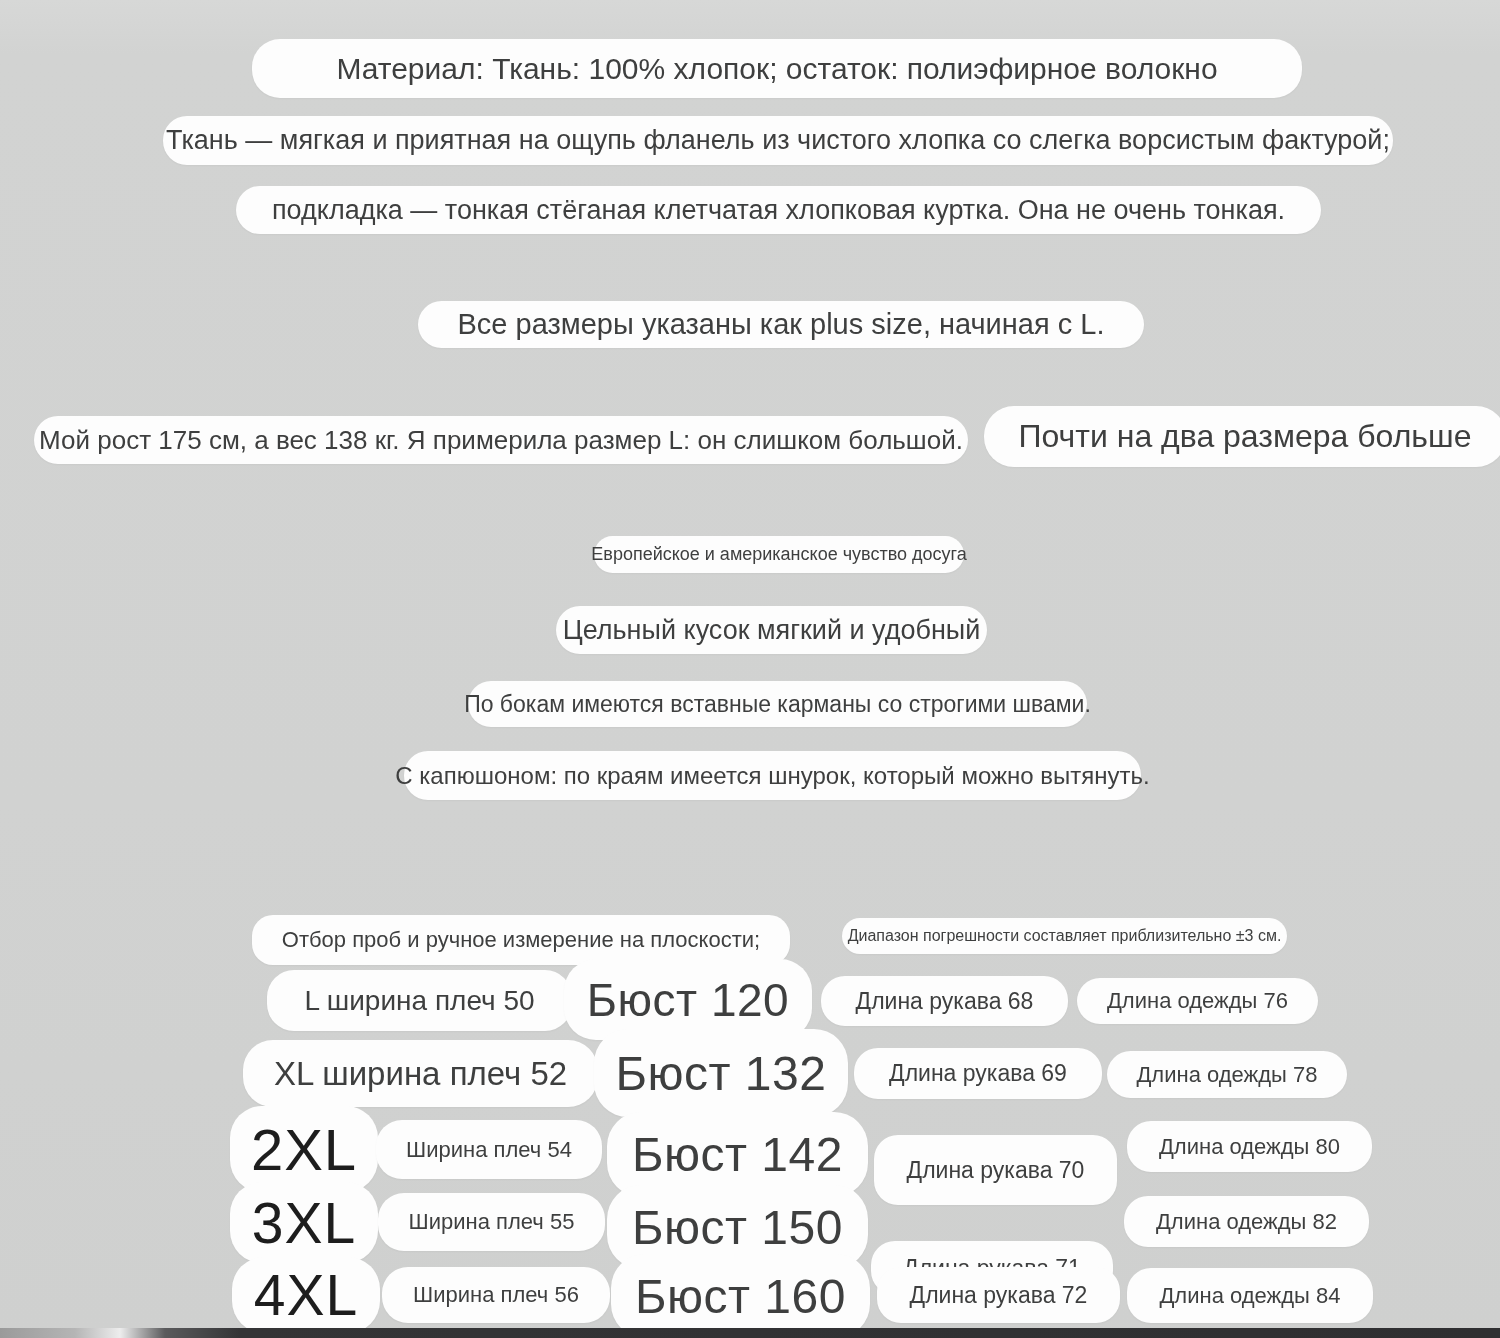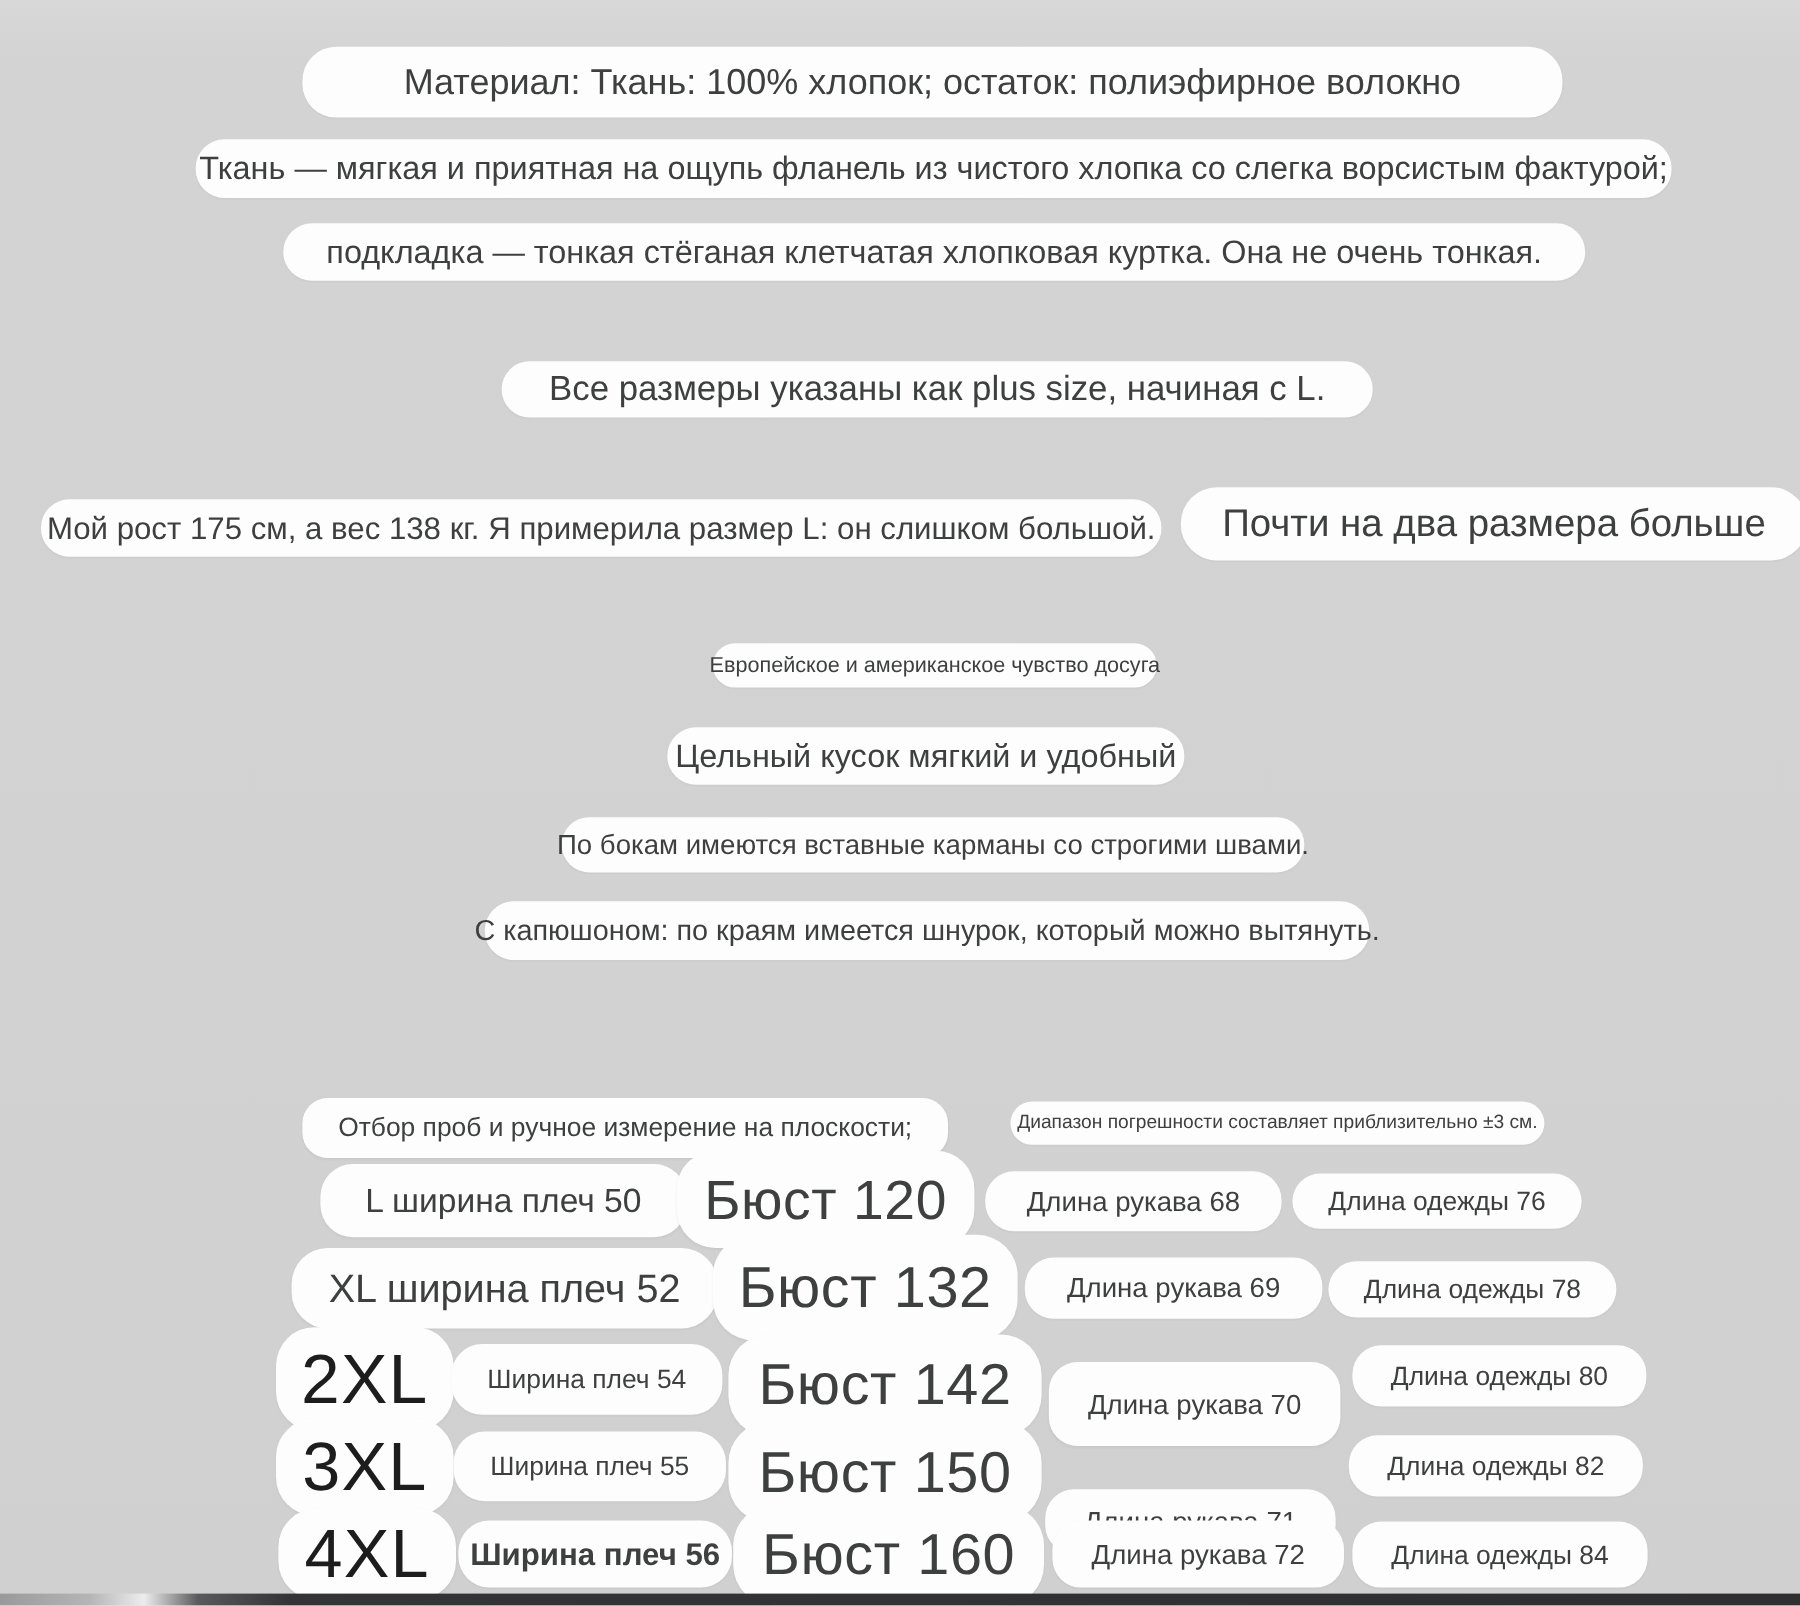--- a/index.html
+++ b/index.html
@@ -51,21 +51,21 @@
   #c-2xl-sleeve{left:874px;top:1120px;width:243px;height:70px;font-size:23px;margin-top:15px;}
   #c-2xl-length{left:1127px;top:1121px;width:245px;height:51px;font-size:22px;}
 
   #c-3xl-size{left:230px;top:1182px;width:148px;height:81px;font-size:57px;border-radius:32px;}
   #c-3xl-shoulder{left:378px;top:1193px;width:227px;height:58px;font-size:22px;border-radius:26px;}
   #c-3xl-bust{left:607px;top:1185px;width:261px;height:84px;font-size:48px;border-radius:34px;text-align:center;}
   #c-3xl-sleeve{left:871px;top:1194px;width:242px;height:54px;font-size:23px;margin-top:47px;}
   #c-3xl-length{left:1124px;top:1196px;width:245px;height:51px;font-size:22px;}
 
   #c-4xl-size{left:232px;top:1257px;width:148px;height:76px;font-size:57px;border-radius:32px;}
-  #c-4xl-shoulder{left:382px;top:1267px;width:228px;height:56px;font-size:26px;border-radius:26px;font-weight:bold;}
+  #c-4xl-shoulder{left:382px;top:1267px;width:228px;height:56px;font-size:22px;border-radius:26px;}
   #c-4xl-bust{left:611px;top:1254px;width:259px;height:84px;font-size:48px;border-radius:34px;}
   #c-4xl-sleeve{left:877px;top:1267px;width:243px;height:56px;font-size:23px;}
   #c-4xl-length{left:1127px;top:1268px;width:246px;height:55px;font-size:22px;}
 
   #bottom-bar{
     position:absolute;left:0;top:1328px;width:1500px;height:10px;
     background:linear-gradient(to right,#9a9a9a 0%,#b5b5b5 5%,#ededed 8%,#5a5a5c 11%,#343436 16%,#2f2f31 100%);
   }
 </style>
 </head>

